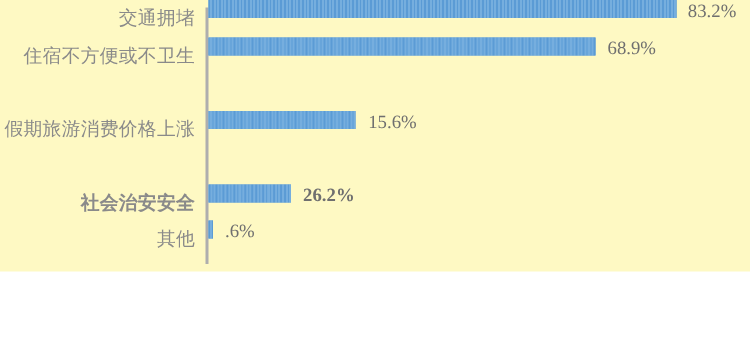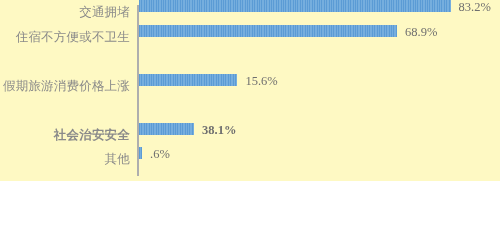--- a/index.html
+++ b/index.html
@@ -108,21 +108,21 @@
         <div class="cat-label">假期旅游消费价格上涨</div>
         <div class="bar-wrap">
           <div class="bar" style="width: 98.4935px;"></div>
           <span class="val-label">15.6%</span>
         </div>
       </div>
       <div class="row" style="top: 122.5px; font-weight: bold;">
         <div class="cat-label">社会治安安全</div>
         <div class="bar-wrap">
           <div class="bar" style="width: 55.0515px;"></div>
-          <span class="val-label">38.1%</span>
+          <span class="val-label">26.2%</span>
         </div>
       </div>
       <div class="row" style="top: 147px;">
         <div class="cat-label">其他</div>
         <div class="bar-wrap">
           <div class="bar" style="width: 3px;"></div>
           <span class="val-label">.6%</span>
         </div>
       </div>
     </div>

